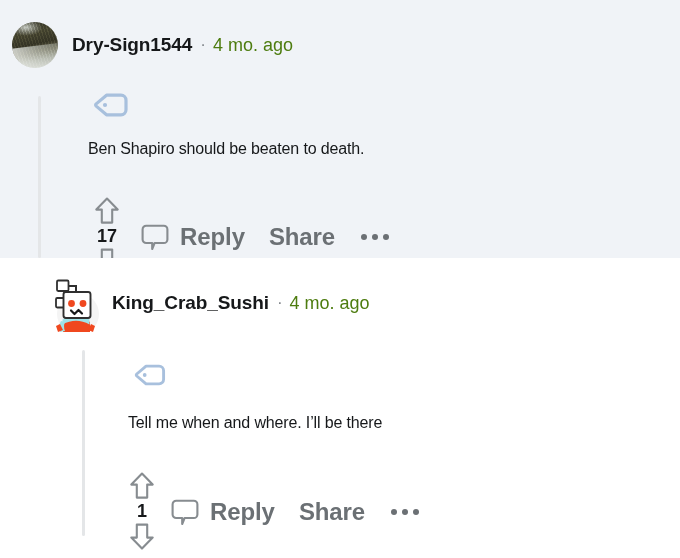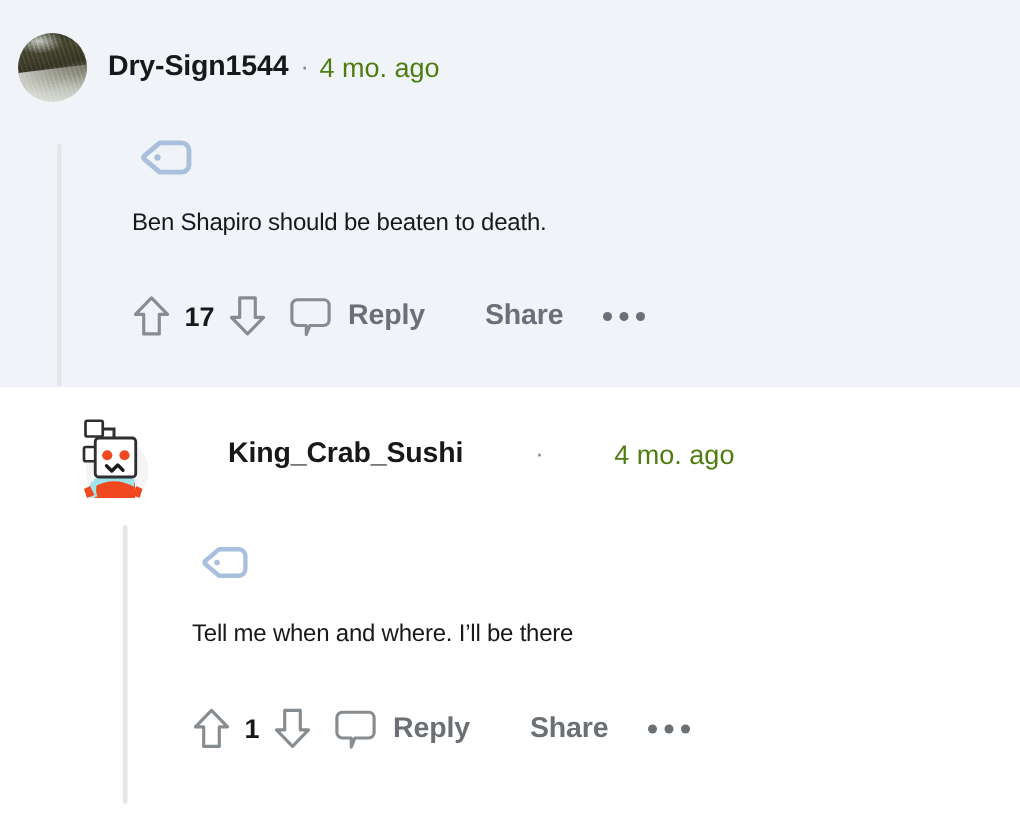--- a/index.html
+++ b/index.html
@@ -51,21 +51,21 @@
   .thread-line-1 { left: 38px; top: 96px; height: 162px; }
   .thread-line-2 { left: 82px; top: 350px; height: 186px; }
 
   
   .hdr {
     position: absolute;
     display: flex;
     align-items: center;
   }
   .hdr-1 { left: 12px; top: 22px; }
-  .hdr-2 { left: 50px; top: 274px; gap: 40px; }
+  .hdr-2 { left: 50px; top: 274px; }
 
   .avatar {
     border-radius: 50%;
     overflow: hidden;
     flex: 0 0 auto;
     position: relative;
   }
   .avatar-photo {
     width: 46px; height: 46px;
     background:
@@ -137,45 +137,46 @@
     position: absolute;
     display: flex;
     align-items: center;
   }
   .actions-1 { left: 88px; top: 196px; }
   .actions-2 { left: 128px; top: 471px; }
 
   .vote {
     display: flex;
     align-items: center;
+    flex-direction: column;
   }
   .ibtn {
     display: flex;
     align-items: center;
     justify-content: center;
     flex: 0 0 auto;
   }
   .score {
     font-size: 18px;
     font-weight: 700;
     color: #16181a;
     margin: 0 9px;
     min-width: 10px;
     text-align: center;
   }
   .gap-bubble { margin-left: 14px; }
   .alabel {
-    font-size: 19px;
+    font-size: 24px;
     font-weight: 700;
     color: #6b7074;
     letter-spacing: -0.1px;
     white-space: nowrap;
   }
   .reply-label { margin-left: 10px; }
-  .share-label { margin-left: 40px; }
+  .share-label { margin-left: 24px; }
   .more {
     margin-left: 26px;
     display: flex;
     align-items: center;
     gap: 5px;
   }
   .more i {
     display:block;
     width: 6px; height: 6px;
     border-radius: 50%;

